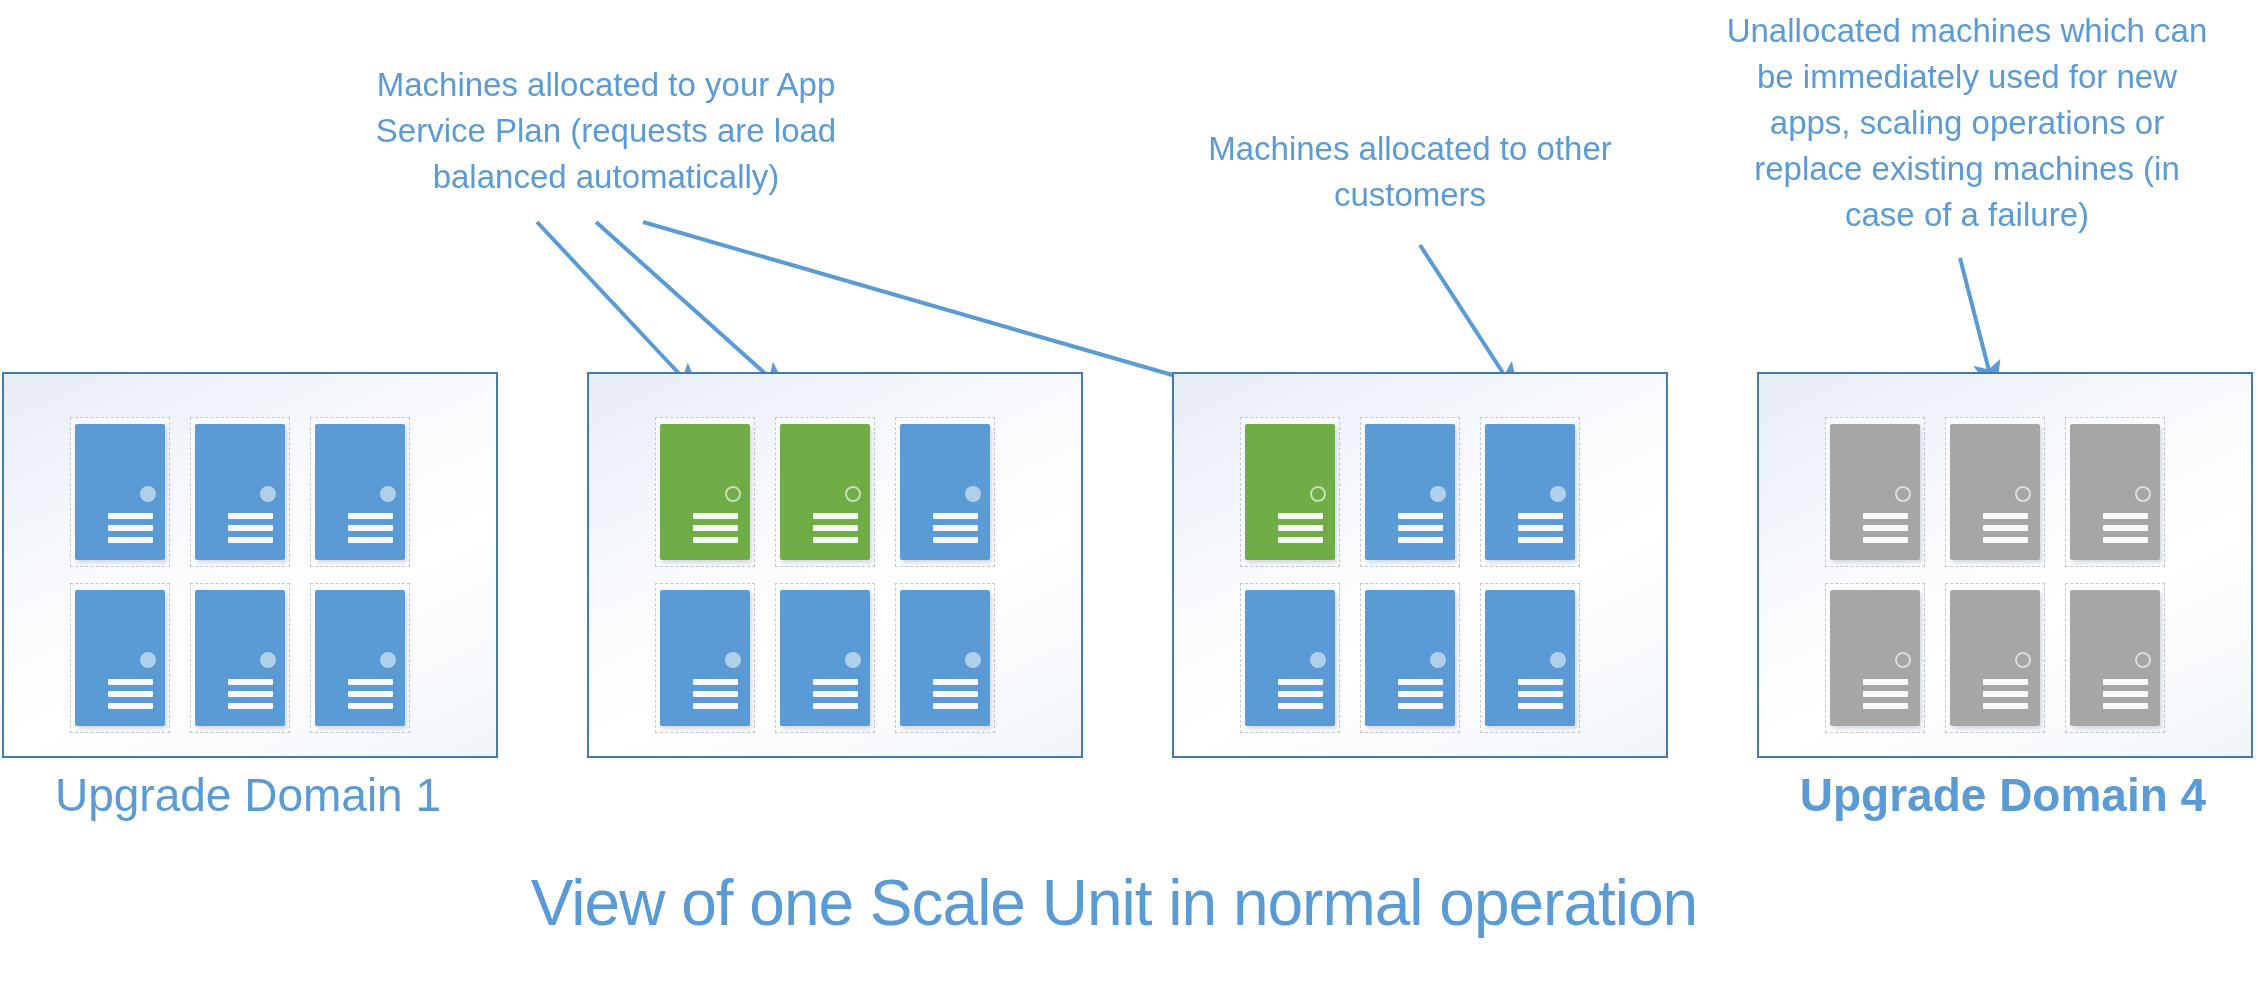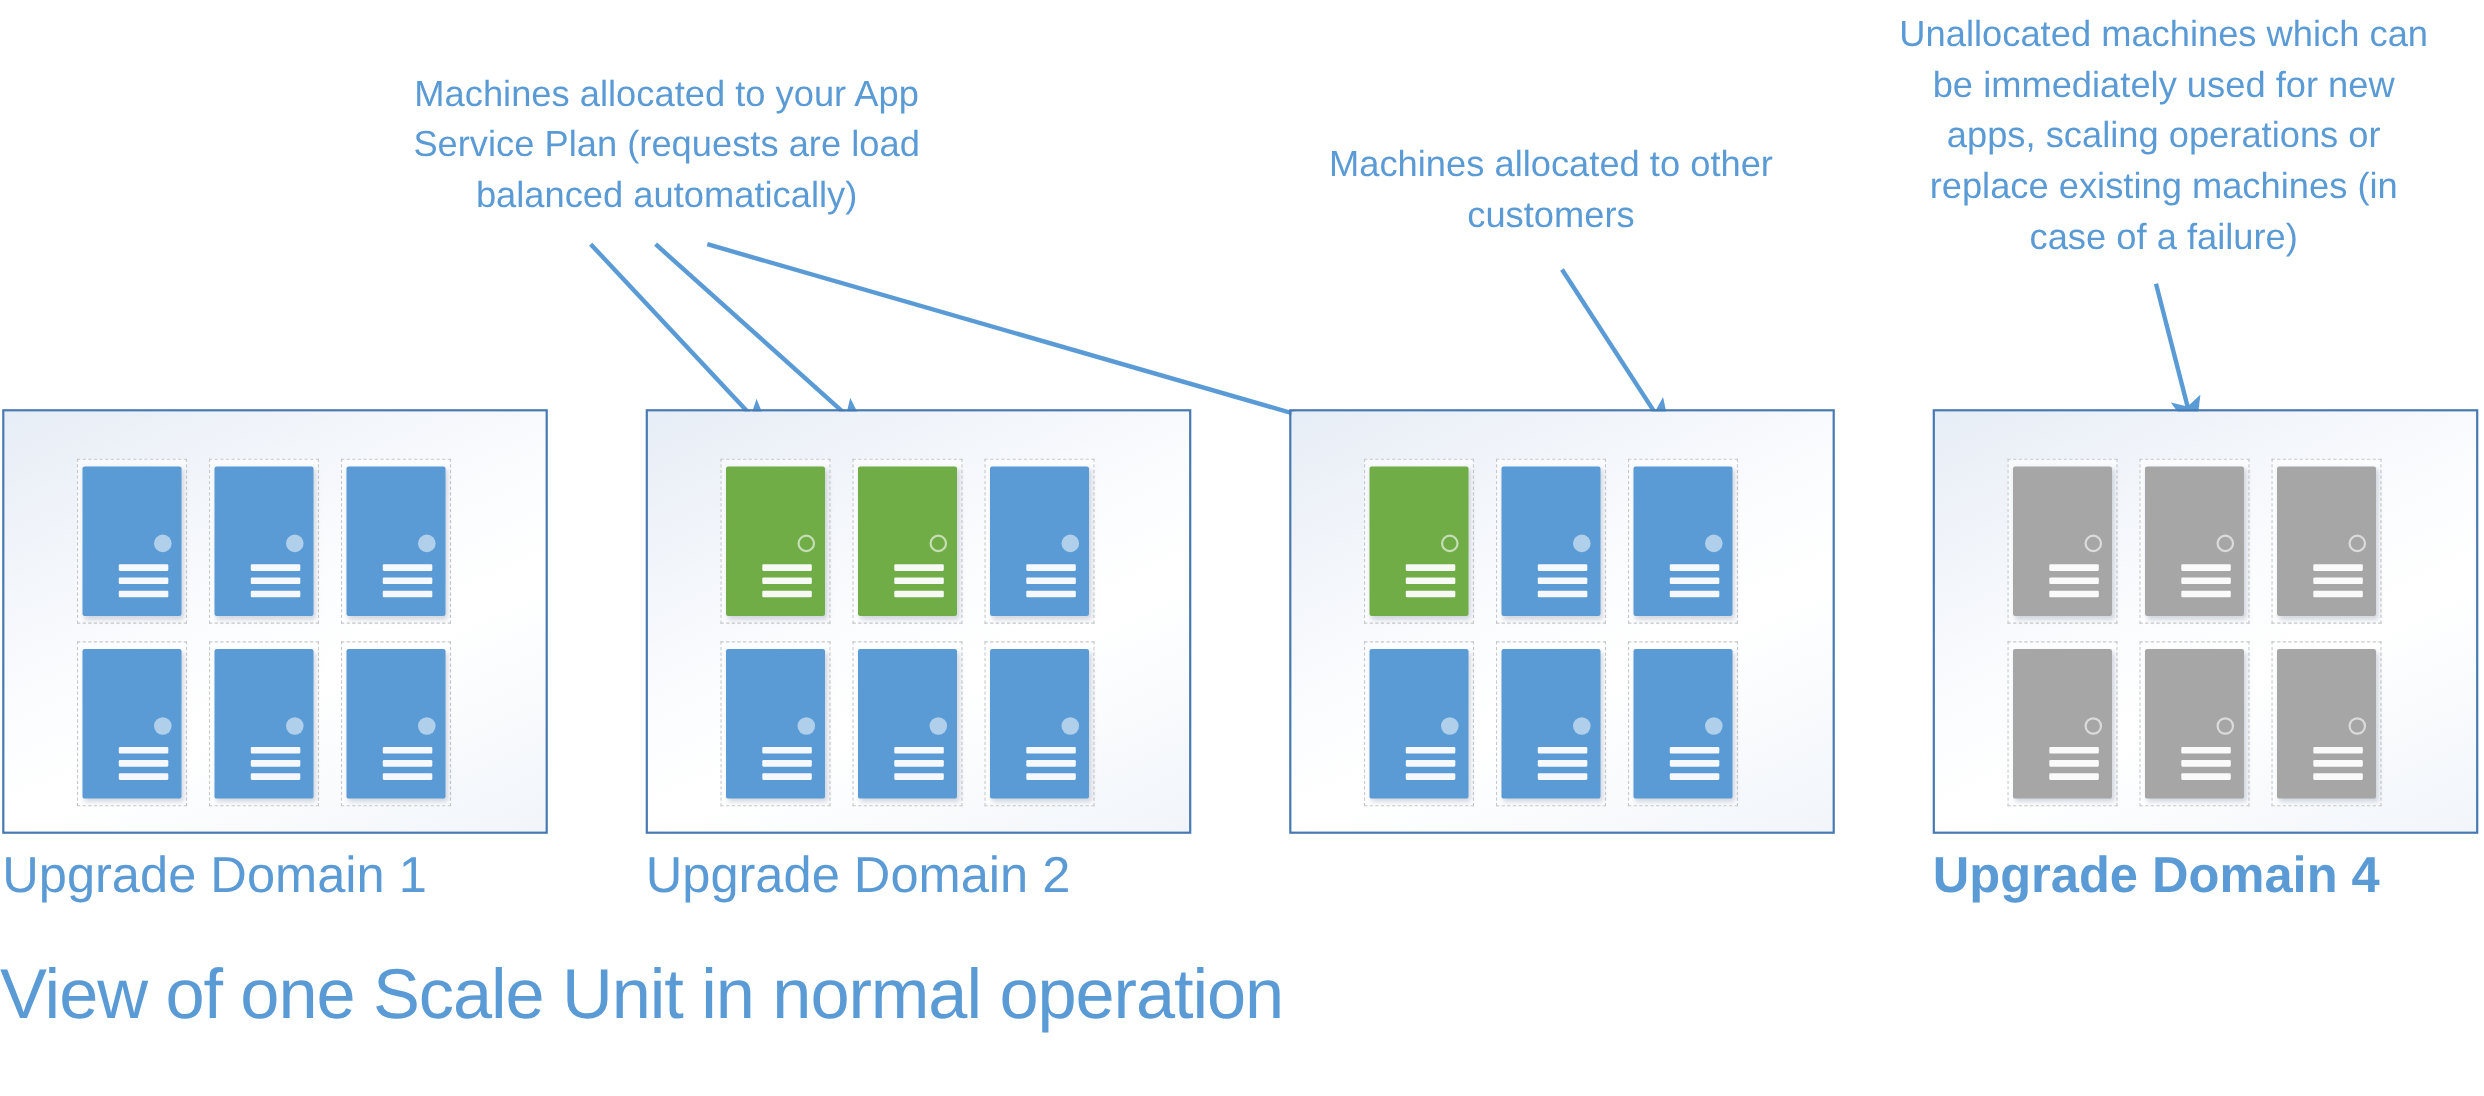--- a/index.html
+++ b/index.html
@@ -72,32 +72,32 @@
     border-radius:1px;
   }
   .machine .b1{top:89px;}
   .machine .b2{top:101px;}
   .machine .b3{top:113px;}
   
   .domain-label{
     position:absolute;
     top:768px;
     width:492px;
-    text-align:left;
+    text-align:center;
     color:var(--accent);
     font-size:46px;
   }
   .lab-1{left:2px;}
   .lab-2{left:587px;}
   .lab-3{left:1172px;}
   .lab-4{left:1757px;font-weight:bold;}
   .main-title{
     position:absolute;
     left:0;top:866px;width:2228px;
-    text-align:left;
+    text-align:center;
     color:var(--accent);
     font-size:64px;
     letter-spacing:-1px;
   }
   
   .arrows{
     position:absolute;left:0;top:0;
     color:var(--accent);
     pointer-events:none;
   }
@@ -335,18 +335,17 @@
             <span class="dot"></span>
             <span class="b b1"></span>
             <span class="b b2"></span>
             <span class="b b3"></span>
           </div>
         </div>
       </div>
   </div>
 
   <div class="domain-label lab-1">Upgrade Domain 1</div>
-  <div class="domain-label lab-2">Upgrade Domain 2</div>
   <div class="domain-label lab-4">Upgrade Domain 4</div>
 
   <div class="main-title">View of one Scale Unit in normal operation</div>
 
 </div>
 
 </body></html>

